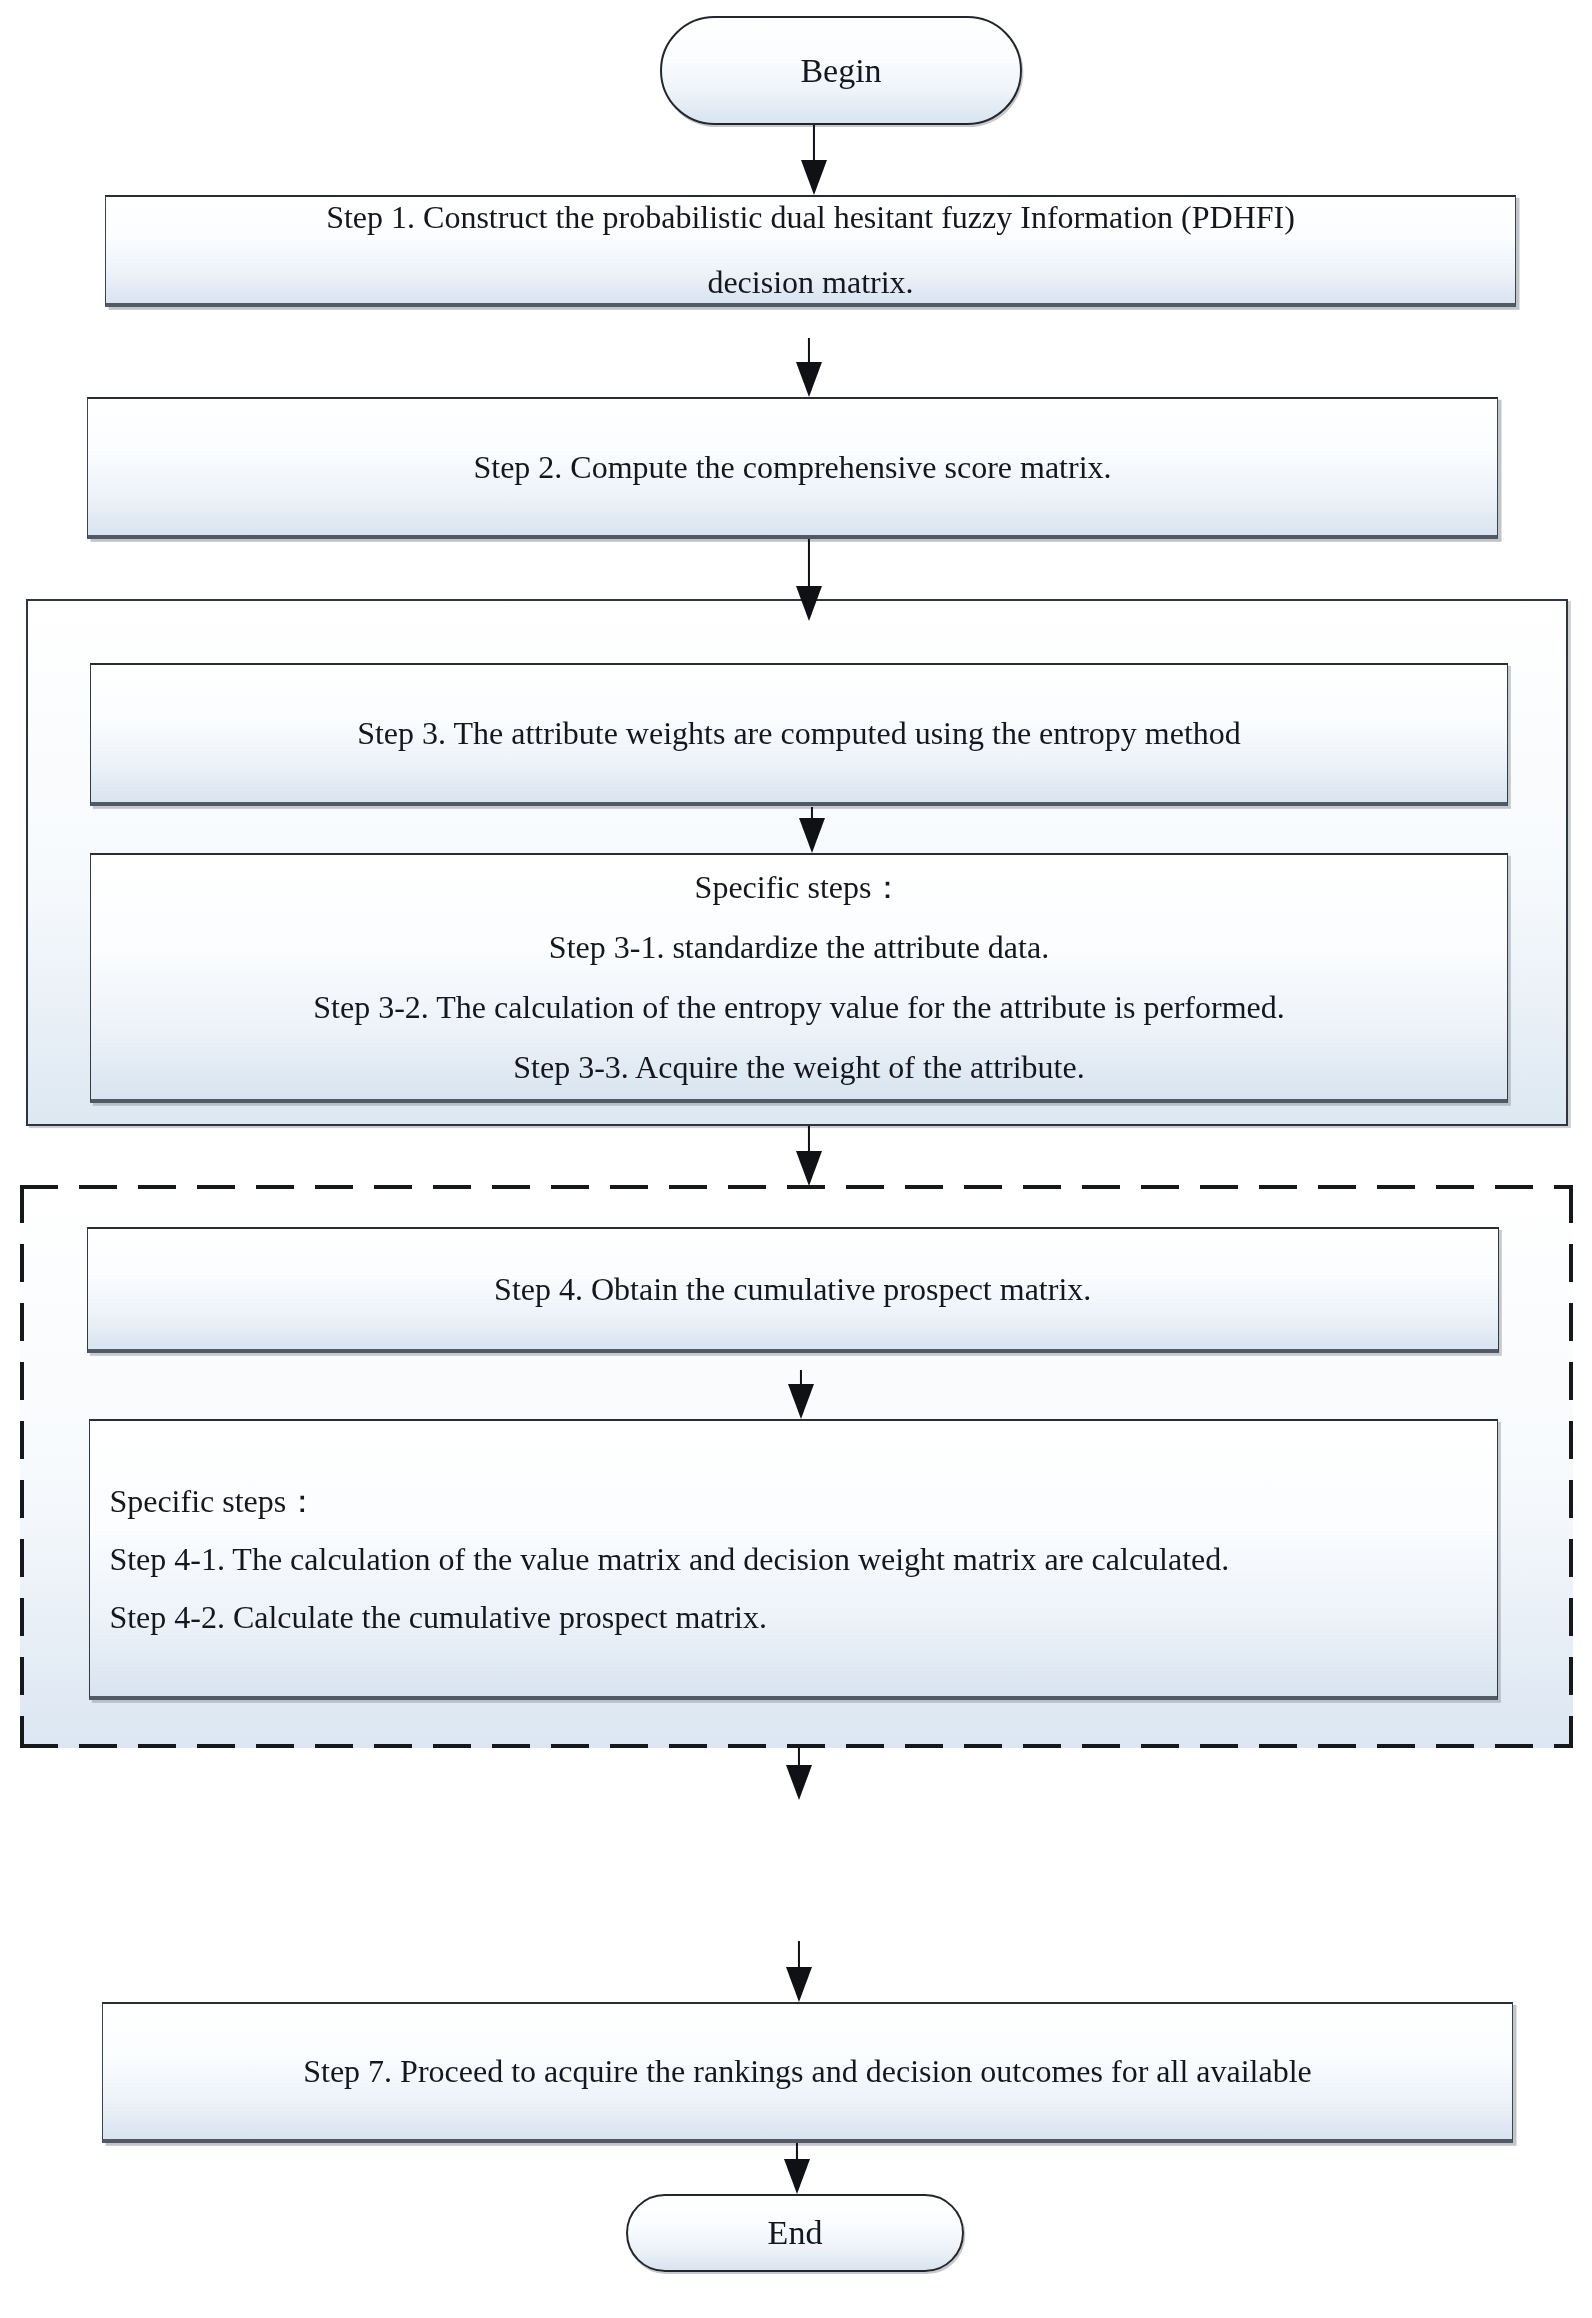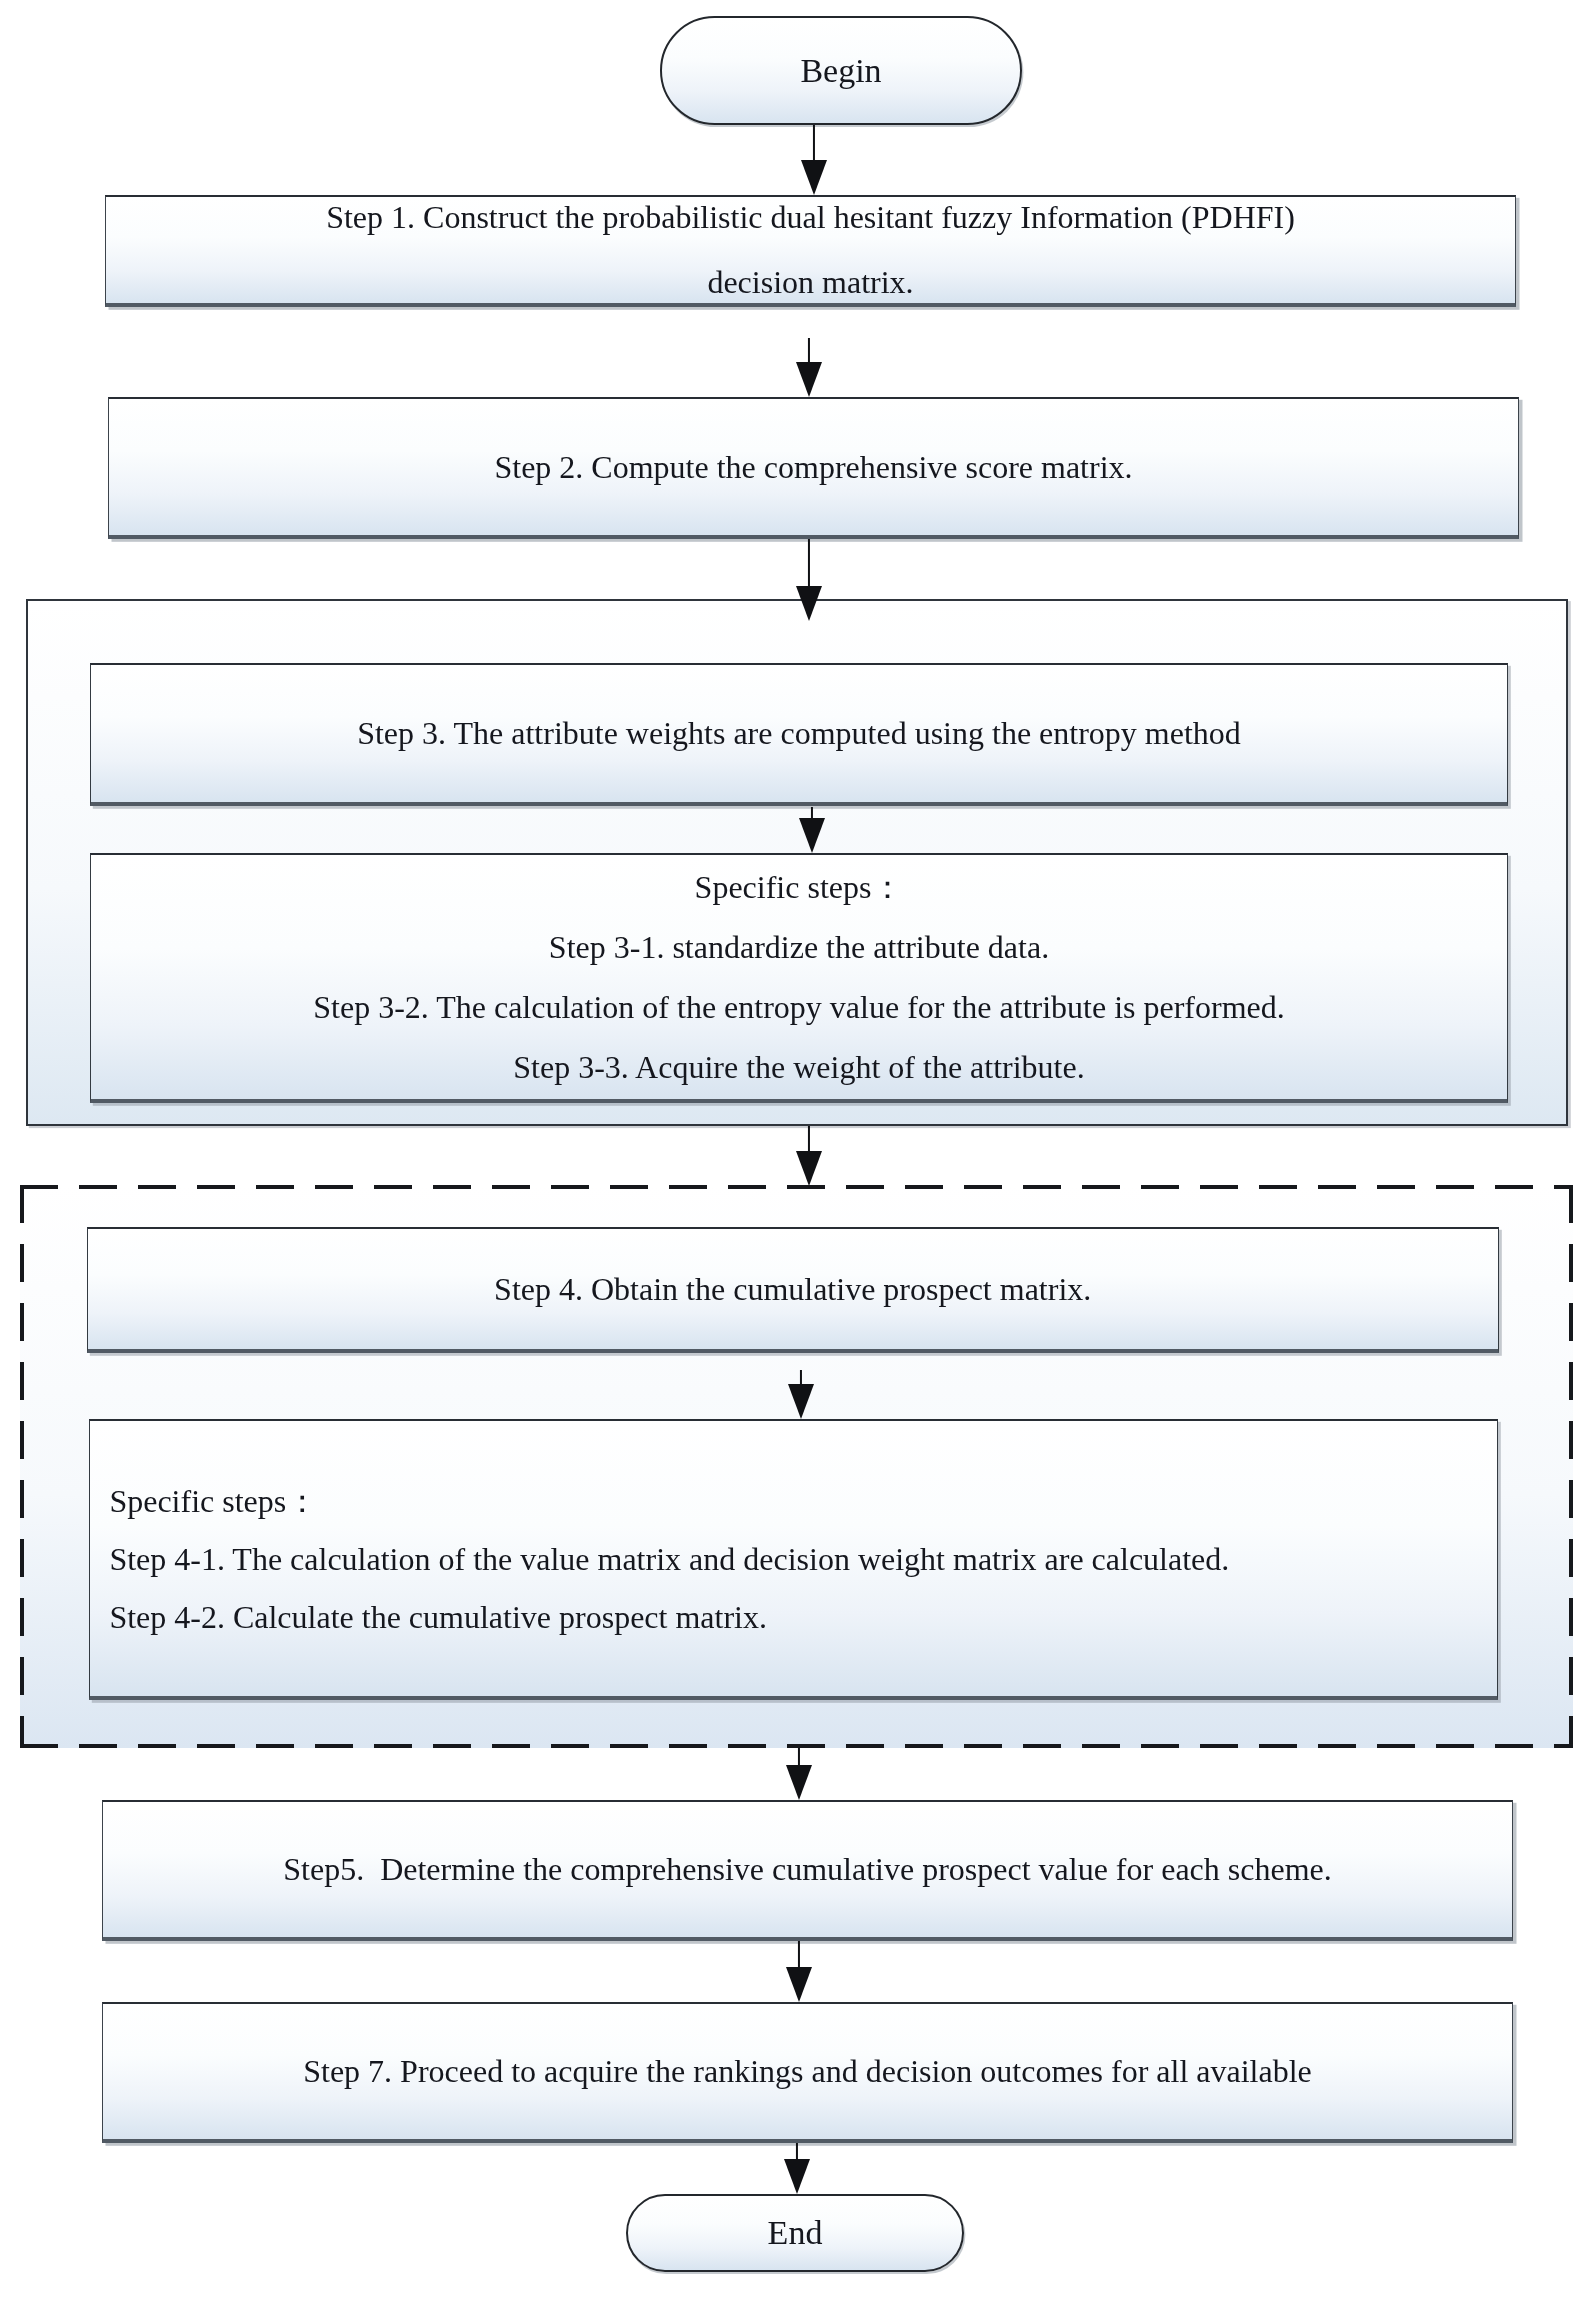--- a/index.html
+++ b/index.html
@@ -93,21 +93,21 @@
     bottom:0;width:0;height:0;
     border-left:13.3px solid transparent;
     border-right:13.3px solid transparent;
     border-top:35px solid var(--arrow);
   }
   
   .n-begin{left:660px;top:16px;width:362px;height:109px;}
   .a1{left:800px;top:125px;height:70px;}
   .n-step1{left:105px;top:195px;width:1411px;height:112px;}
   .a2{left:795px;top:338px;height:59px;}
-  .n-step2{left:108px;top:397px;width:1411px;height:142px;}
+  .n-step2{left:87px;top:397px;width:1411px;height:142px;}
   .a3{left:795px;top:539px;height:82px;z-index:2;}
   .n-cont3{left:26px;top:599px;width:1542px;height:527px;}
   .n-step3{left:62px;top:62px;width:1418px;height:143px;}
   .a4{left:770px;top:206px;height:46px;}
   .n-spec3{left:62px;top:252px;width:1418px;height:250px;}
   .a5{left:795px;top:1126px;height:60px;z-index:2;}
   .n-dash4{left:19.7px;top:1185px;width:1553px;height:563px;}
   .n-step4{left:67px;top:42px;width:1412px;height:126px;}
   .a6{left:768px;top:185px;height:49px;}
   .n-spec4{left:69px;top:234px;width:1409px;height:281px;}
@@ -164,23 +164,20 @@
     <div class="arrow a6"></div>
     <div class="box fillgrad inner specleft n-spec4">
       <div class="line">Specific steps：</div>
       <div class="line">Step 4-1. The calculation of the value matrix and decision weight matrix are calculated.</div>
       <div class="line">Step 4-2. Calculate the cumulative prospect matrix.</div>
     </div>
   </div>
 
   <div class="arrow a7"></div>
 
-  <div class="box fillgrad n-step5">
-    <div class="line">Step5.&nbsp; Determine the comprehensive cumulative prospect value for each scheme.</div>
-  </div>
 
   <div class="arrow a8"></div>
 
   <div class="box fillgrad n-step6">
     <div class="line">Step 7. Proceed to acquire the rankings and decision outcomes for all available</div>
   </div>
 
   <div class="arrow a9"></div>
 
   <div class="stadium fillgrad n-end">

